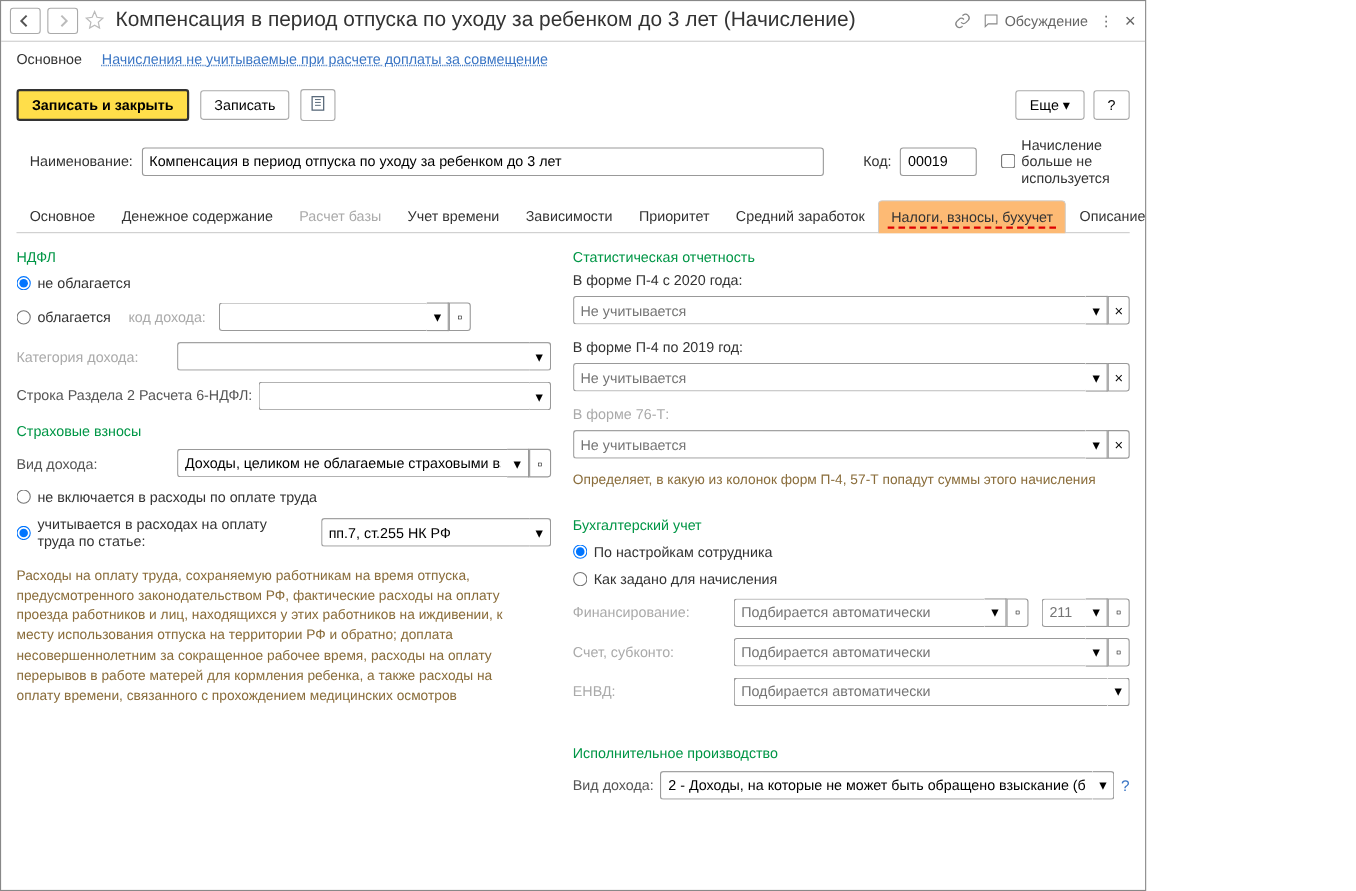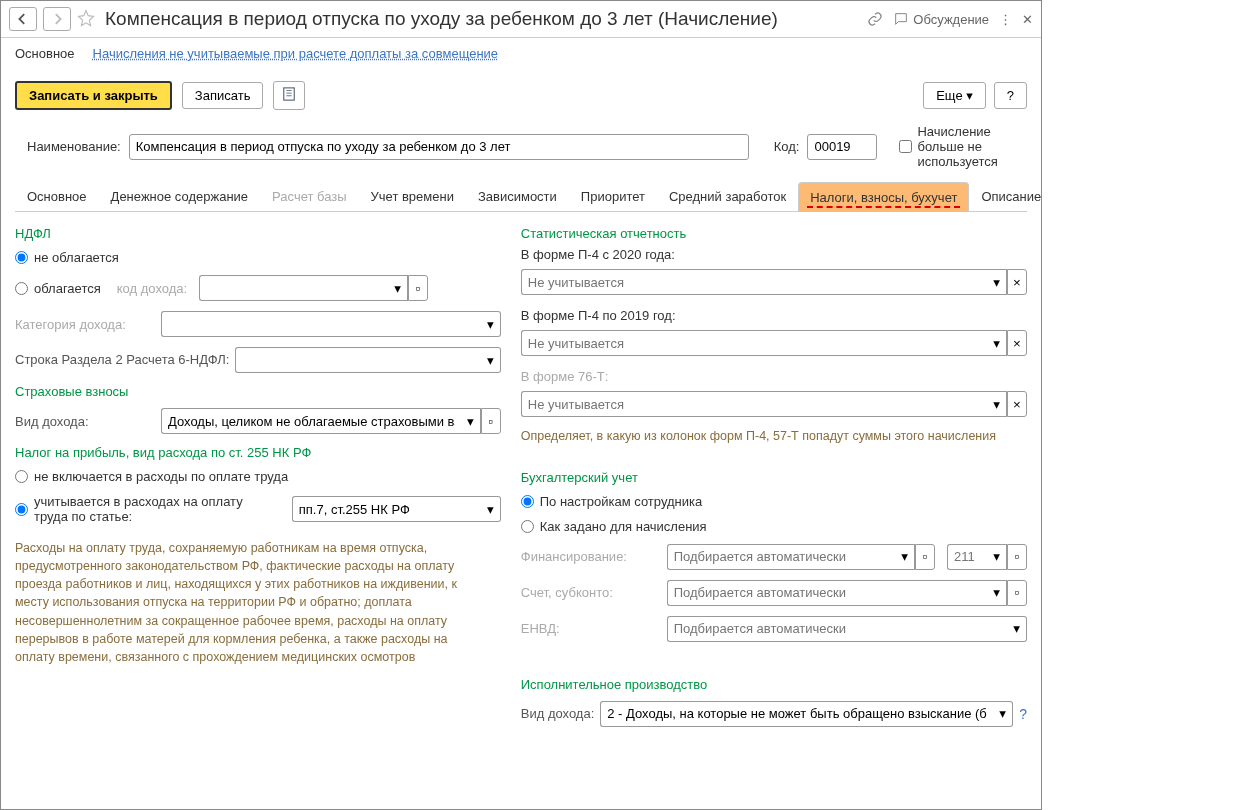--- a/index.html
+++ b/index.html
@@ -110,21 +110,21 @@
         </svg></button>
     <div class="toolbar-right">
       <button class="btn"><span>Еще</span> <span>▾</span></button>
       <button class="btn">?</button>
     </div>
   </div>
 
   <div class="form-row">
     <label>Наименование:</label>
     <input class="text-input" style="flex: 0 0 620px;" value="Компенсация в период отпуска по уходу за ребенком до 3 лет">
-    <label style="margin-left:17px">Код:</label>
+    <label style="margin-left:28px">Код:</label>
     <input class="text-input" style="width: 70px;" value="00019">
     <div class="checkbox-wrap" style="margin-left:14px">
       <input type="checkbox" style="">
       <label>Начисление больше не используется</label>
     </div>
   </div>
 
   <div class="main-tabs">
     <div class="mtab">Основное</div>
     <div class="mtab">Денежное содержание</div>
@@ -172,21 +172,20 @@
       <div class="section-title">Страховые взносы</div>
       <div class="field-row">
         <span class="lbl">Вид дохода:</span>
         <div class="combo">
           <input class="ci" value="Доходы, целиком не облагаемые страховыми взносами, кроме пособий" style="">
           <button class="cbtn">▾</button>
           <button class="cbtn">▫</button>
         </div>
       </div>
 
-      <div class="section-title">Налог на прибыль, вид расхода по ст. 255 НК РФ</div>
       <div class="radio-row">
         <input type="radio" name="profit" style="">
         <span>не включается в расходы по оплате труда</span>
       </div>
       <div class="radio-row">
         <input type="radio" name="profit" checked="" style="">
         <span>учитывается в расходах на оплату труда по статье:</span>
         <div class="combo" style="flex:0 0 180px;margin-left:6px">
           <input class="ci" value="пп.7, ст.255 НК РФ" style="">
           <button class="cbtn">▾</button>

